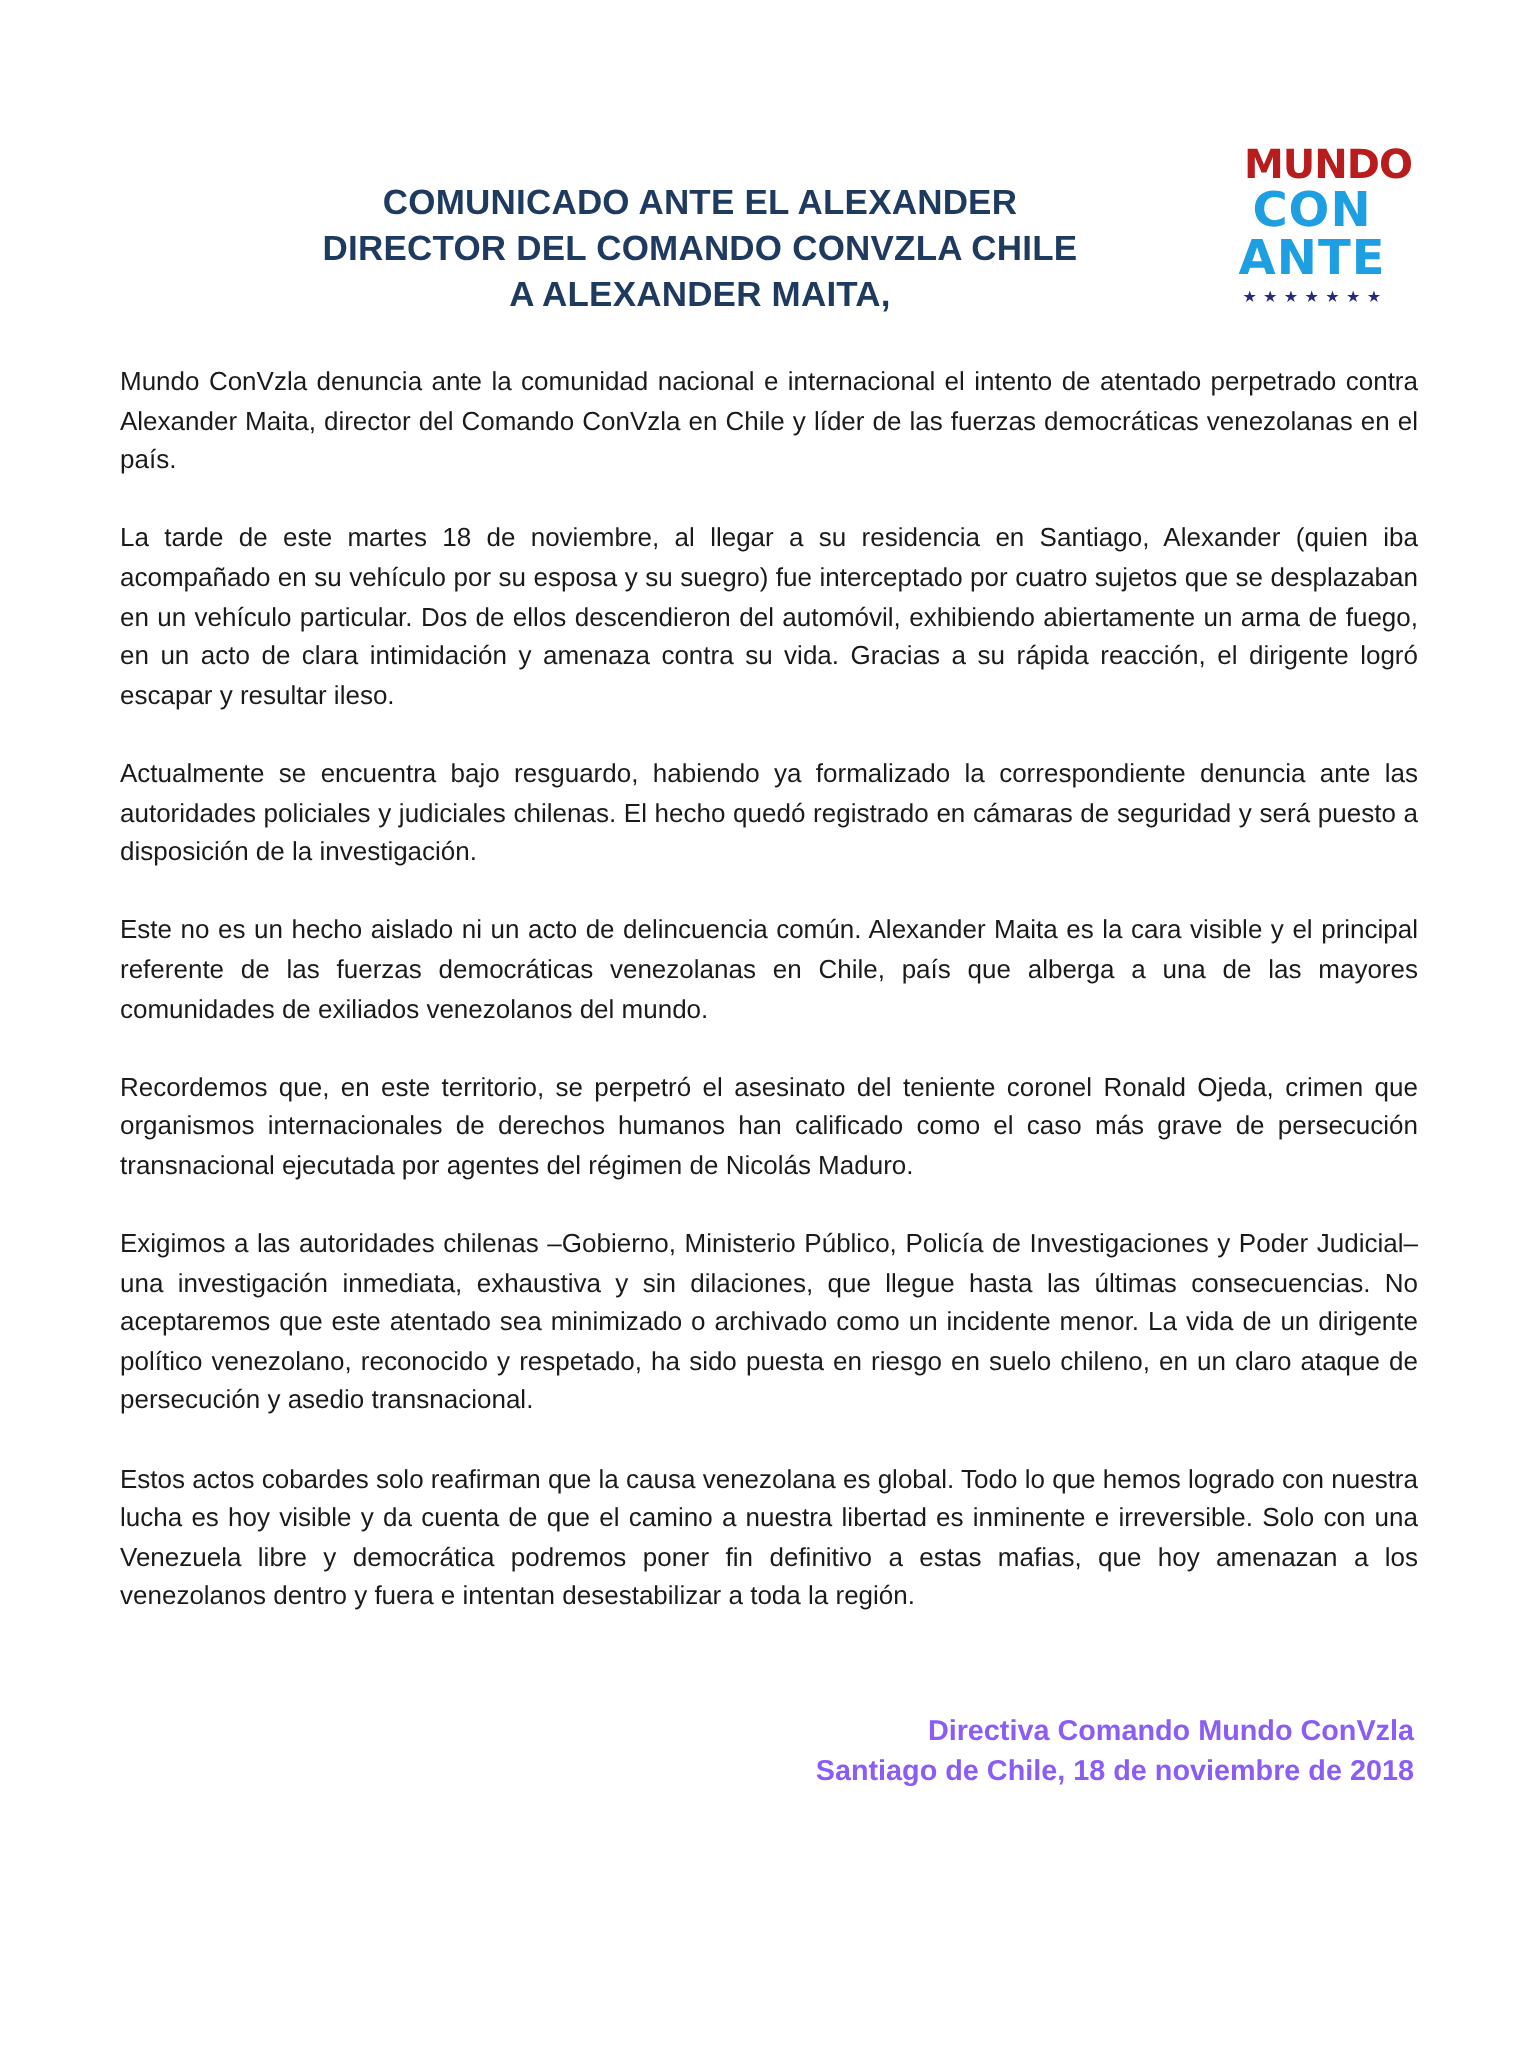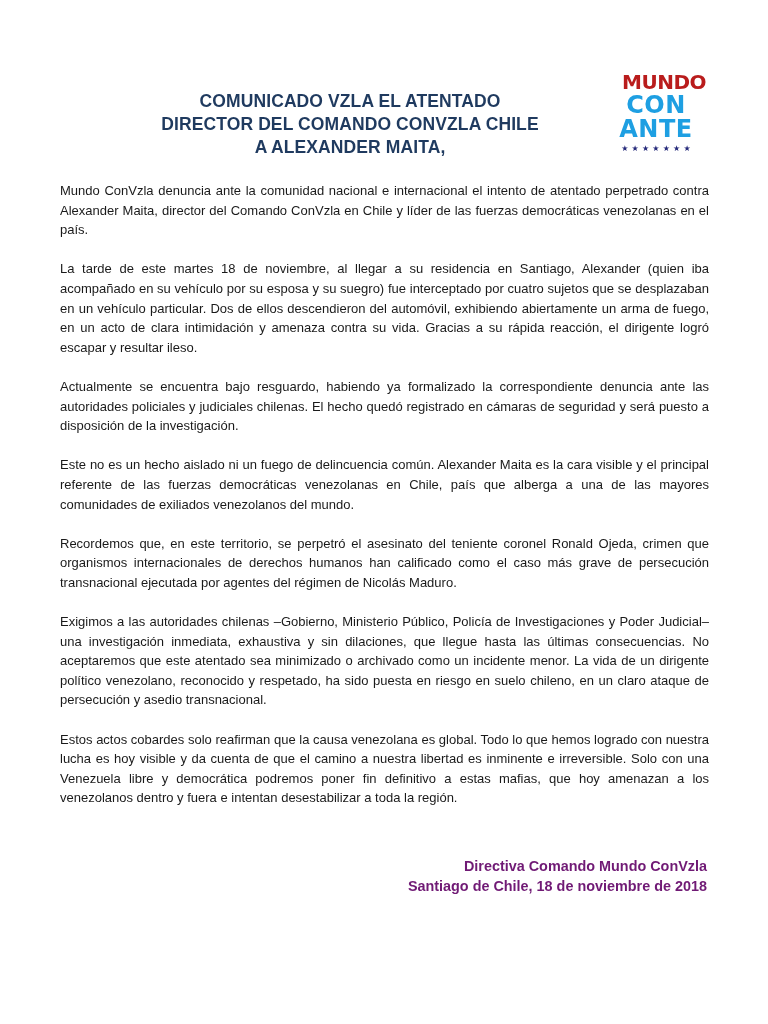--- a/index.html
+++ b/index.html
@@ -84,47 +84,47 @@
     .para:last-child { margin-bottom: 15px; }
 
     .signature {
       position: absolute;
       right: 61px;
       top: 857px;
       text-align: right;
       font-weight: bold;
       font-size: 14.4px;
       line-height: 19.5px;
-      color: #701a75;
+      color: #8b5cf6;
     }
     .sig-line { display: block; white-space: nowrap; }
   </style>
 </head>
 <body>
 
 <div class="page">
 
   <div class="title-block">
-    <span class="title-line">COMUNICADO VZLA EL ATENTADO</span>
+    <span class="title-line">COMUNICADO ANTE EL ALEXANDER</span>
     <span class="title-line">DIRECTOR DEL COMANDO CONVZLA CHILE</span>
     <span class="title-line">A ALEXANDER MAITA,</span>
   </div>
 
   <div class="logo">
     <span class="logo-mundo">MUNDO</span>
     <span class="logo-con">CON</span>
     <span class="logo-vzla">ANTE</span>
     <span class="logo-stars">★★★★★★★</span>
   </div>
 
   <div class="body-text">
     <p class="para">Mundo ConVzla denuncia ante la comunidad nacional e internacional el intento de atentado perpetrado contra Alexander Maita, director del Comando ConVzla en Chile y líder de las fuerzas democráticas venezolanas en el país.</p>
     <p class="para">La tarde de este martes 18 de noviembre, al llegar a su residencia en Santiago, Alexander (quien iba acompañado en su vehículo por su esposa y su suegro) fue interceptado por cuatro sujetos que se desplazaban en un vehículo particular. Dos de ellos descendieron del automóvil, exhibiendo abiertamente un arma de fuego, en un acto de clara intimidación y amenaza contra su vida. Gracias a su rápida reacción, el dirigente logró escapar y resultar ileso.</p>
     <p class="para">Actualmente se encuentra bajo resguardo, habiendo ya formalizado la correspondiente denuncia ante las autoridades policiales y judiciales chilenas. El hecho quedó registrado en cámaras de seguridad y será puesto a disposición de la investigación.</p>
-    <p class="para">Este no es un hecho aislado ni un fuego de delincuencia común. Alexander Maita es la cara visible y el principal referente de las fuerzas democráticas venezolanas en Chile, país que alberga a una de las mayores comunidades de exiliados venezolanos del mundo.</p>
+    <p class="para">Este no es un hecho aislado ni un acto de delincuencia común. Alexander Maita es la cara visible y el principal referente de las fuerzas democráticas venezolanas en Chile, país que alberga a una de las mayores comunidades de exiliados venezolanos del mundo.</p>
     <p class="para">Recordemos que, en este territorio, se perpetró el asesinato del teniente coronel Ronald Ojeda, crimen que organismos internacionales de derechos humanos han calificado como el caso más grave de persecución transnacional ejecutada por agentes del régimen de Nicolás Maduro.</p>
     <p class="para">Exigimos a las autoridades chilenas –Gobierno, Ministerio Público, Policía de Investigaciones y Poder Judicial– una investigación inmediata, exhaustiva y sin dilaciones, que llegue hasta las últimas consecuencias. No aceptaremos que este atentado sea minimizado o archivado como un incidente menor. La vida de un dirigente político venezolano, reconocido y respetado, ha sido puesta en riesgo en suelo chileno, en un claro ataque de persecución y asedio transnacional.</p>
     <p class="para">Estos actos cobardes solo reafirman que la causa venezolana es global. Todo lo que hemos logrado con nuestra lucha es hoy visible y da cuenta de que el camino a nuestra libertad es inminente e irreversible. Solo con una Venezuela libre y democrática podremos poner fin definitivo a estas mafias, que hoy amenazan a los venezolanos dentro y fuera e intentan desestabilizar a toda la región.</p>
   </div>
 
   <div class="signature">
     <span class="sig-line">Directiva Comando Mundo ConVzla</span>
     <span class="sig-line">Santiago de Chile, 18 de noviembre de 2018</span>
   </div>
 

